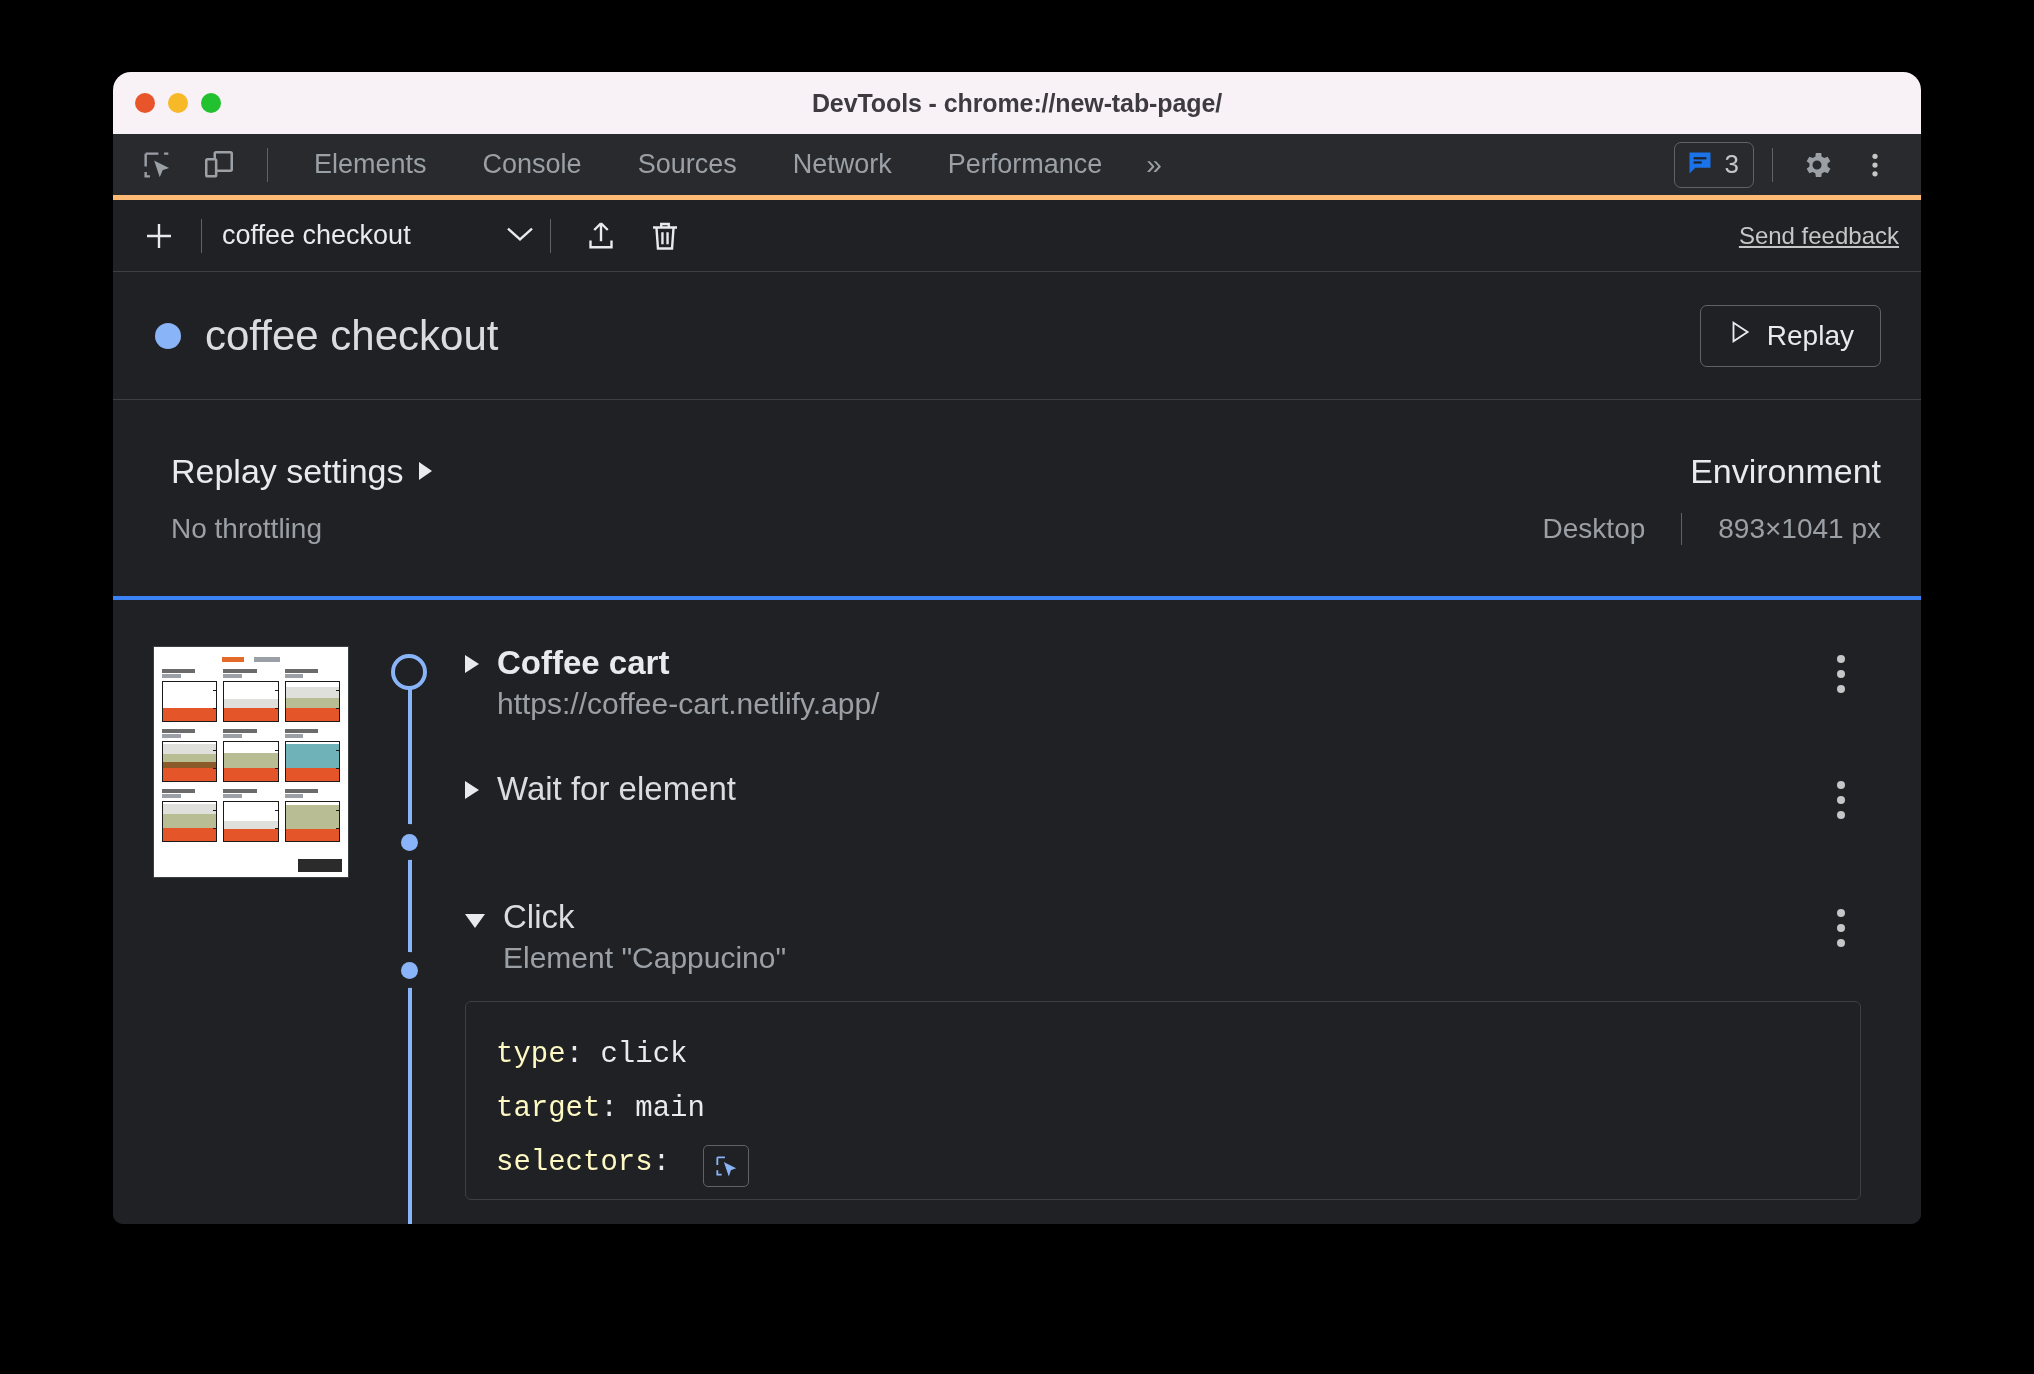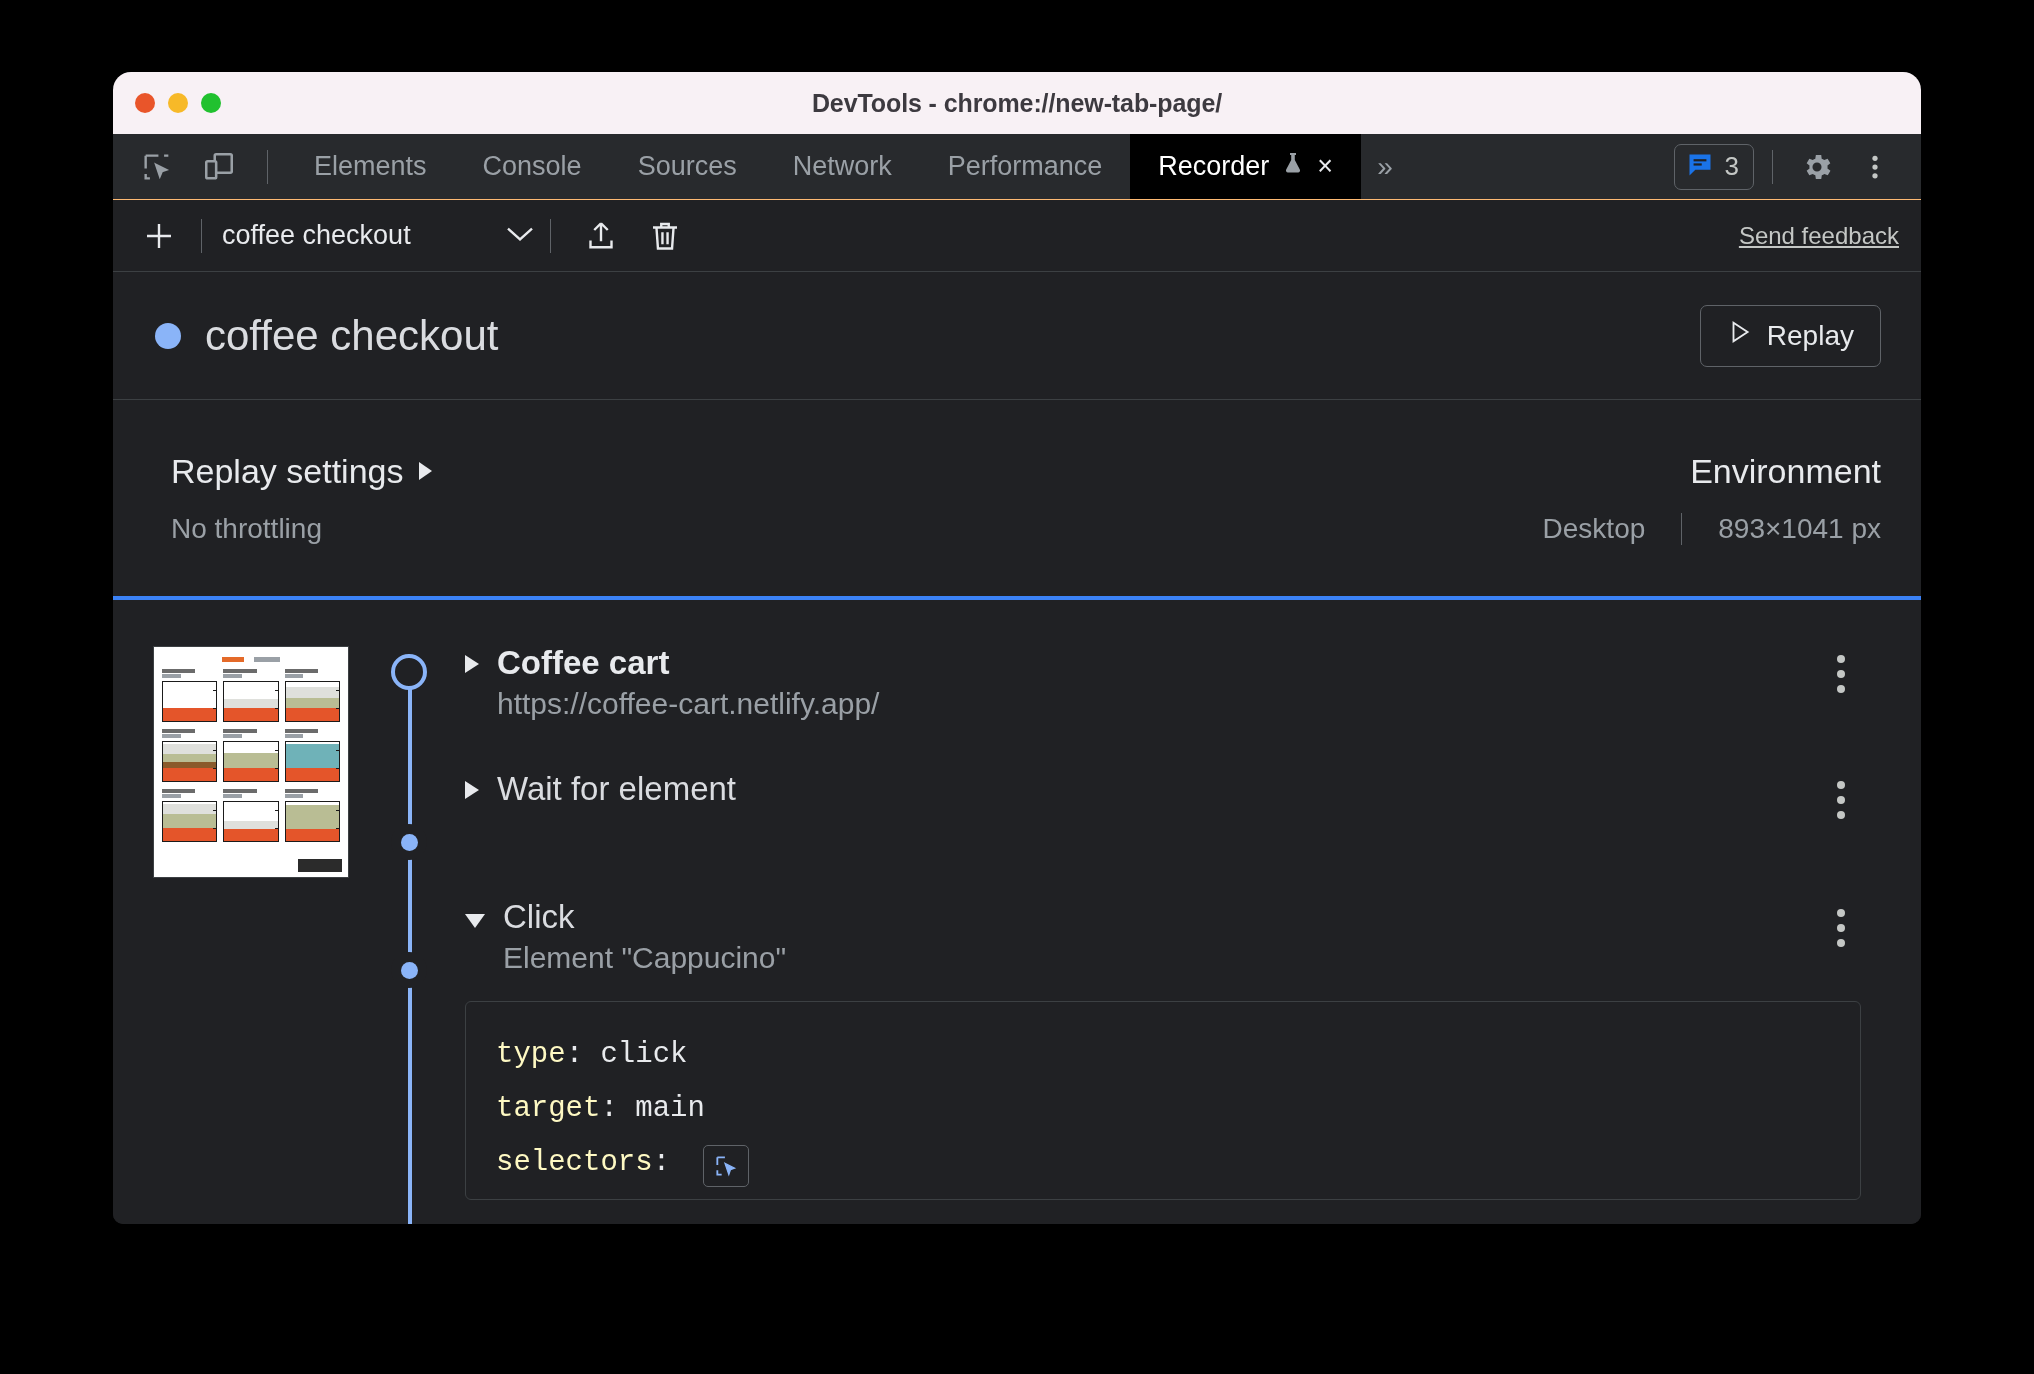--- a/index.html
+++ b/index.html
@@ -61,21 +61,21 @@
     color: #3d3a40;
     letter-spacing: -0.1px;
   }
 
   
   .tabstrip {
     height: 66px;
     background: #282a2d;
     display: flex;
     align-items: stretch;
-    border-bottom: 1px solid #fdba74;
+    border-bottom: 5px solid #fdba74;
     position: relative;
   }
   .tool-icons {
     display: flex;
     align-items: center;
     padding-left: 18px;
     gap: 10px;
   }
   .icon-btn {
     width: 52px; height: 52px;
@@ -403,29 +403,20 @@
         </div>
         <div class="tab">
           <span>Sources</span>
         </div>
         <div class="tab">
           <span>Network</span>
         </div>
         <div class="tab">
           <span>Performance</span>
         </div>
-        <div class="tab active">
-          <span>Recorder</span>
-          <span>
-            <svg width="24" height="26" viewBox="0 0 24 24" fill="#9aa0a6">
-              <path d="M9 2h6v2h-1.2v5.1l5 9.3A2 2 0 0 1 17 21.4H7a2 2 0 0 1-1.8-3L10.2 9.1V4H9z"></path>
-            </svg>
-          </span>
-          <span class="closex">×</span>
-        </div>
         <div class="chev-more">»</div>
       </div>
 
       <div class="tab-right">
         <div class="msgpill">
           <span>
             <svg width="30" height="28" viewBox="0 0 24 24" fill="#1a73e8">
               <path d="M3 3h18v13H8l-5 5z"></path>
               <rect x="6.5" y="7" width="11" height="1.9" fill="#202124"></rect>
               <rect x="6.5" y="10.6" width="7" height="1.9" fill="#202124"></rect>

